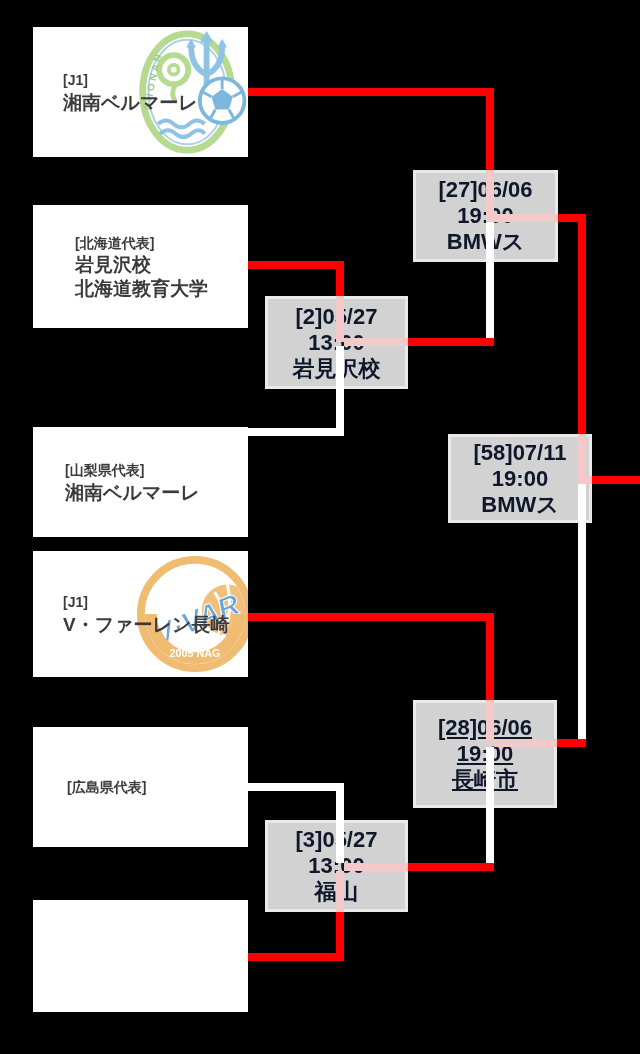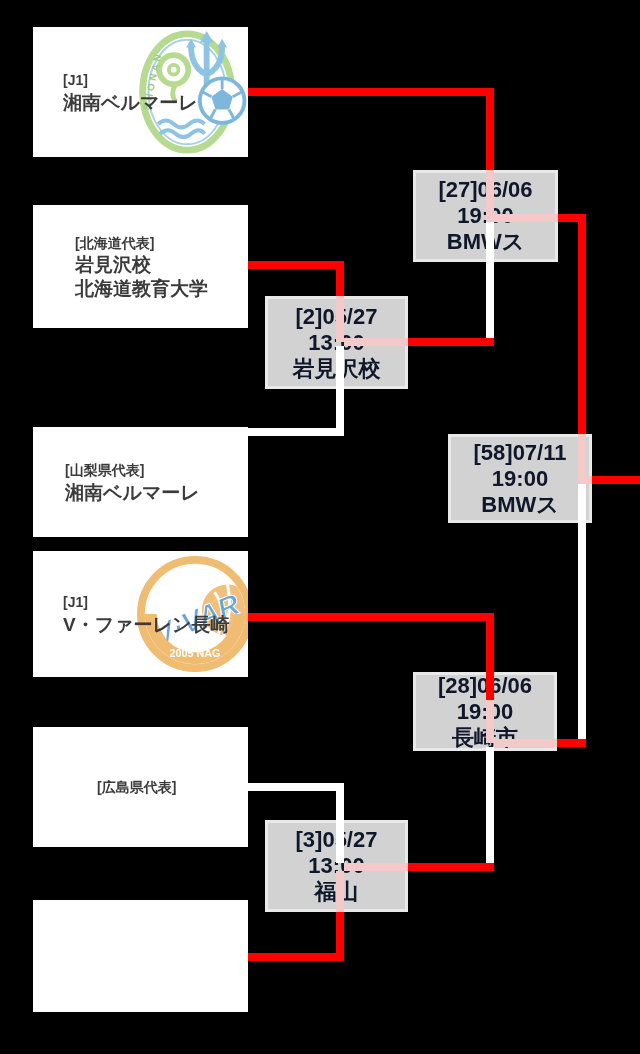--- a/index.html
+++ b/index.html
@@ -8,31 +8,31 @@
   
   .team{position:absolute;left:33px;width:215px;background:#ffffff;overflow:hidden;
         display:flex;flex-direction:column;justify-content:center;box-sizing:border-box;z-index:1;}
   .team .txt{position:relative;z-index:2;}
   .team .prefix{display:block;font-size:14px;font-weight:700;color:#3b3b3b;line-height:1.45;}
   .team .name{display:block;font-size:19px;font-weight:700;color:#3b3b3b;line-height:1.22;}
   .t1{top:27px;height:130px;padding-left:30px;}
   .t2{top:205px;height:123px;padding-left:42px;}
   .t3{top:387px;height:110px;padding-left:32px;margin-top:40px;}
   .t4{top:551px;height:126px;padding-left:30px;}
-  .t5{top:727px;height:120px;padding-left:64px;}
+  .t5{top:727px;height:120px;padding-left:34px;}
   .t6{top:900px;height:112px;padding-left:37px;}
   .crest{position:absolute;top:50%;transform:translateY(-50%);right:-6px;z-index:1;}
   
   .match{position:absolute;background:#d2d2d2;border:3px solid #e9e9e9;box-sizing:border-box;
          display:flex;flex-direction:column;justify-content:center;align-items:center;
          z-index:1;font-size:22px;font-weight:700;color:#0f172a;line-height:26px;text-align:center;}
   .m2 {left:265px;top:296px;width:143px;height:93px;}
   .m27{left:413px;top:170px;width:145px;height:92px;}
   .m58{left:448px;top:434px;width:144px;height:89px;}
-  .m28{left:413px;top:672px;width:144px;height:79px;}
+  .m28{left:413px;top:700px;width:144px;height:108px;text-decoration:underline;}
   .m3 {left:265px;top:820px;width:143px;height:92px;}
   .match span{display:block;}
   
   .ln{position:absolute;z-index:3;}
   .red{background:#ff0000;}
   .pale{background:#f3c9c9;}
   .white{background:#ffffff;}
 </style>
 </head>
 <body>

